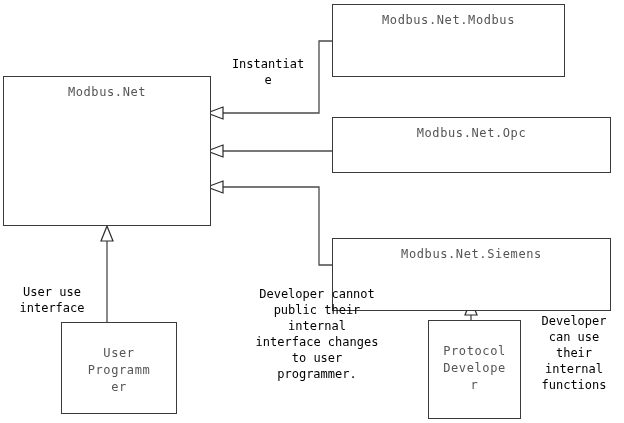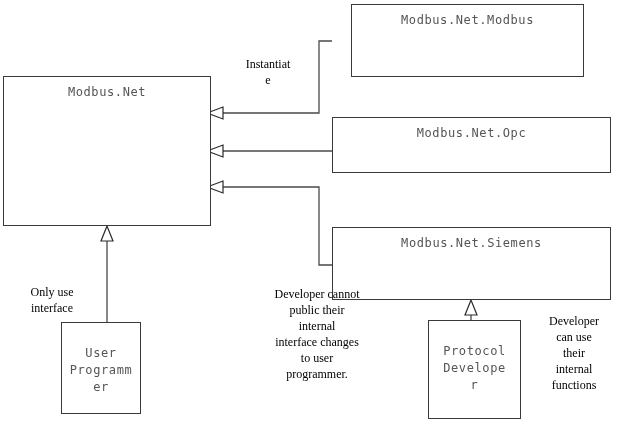--- a/index.html
+++ b/index.html
@@ -34,21 +34,20 @@
   }
   .top-title { top: 7px; }
   .mid-title { top: 22px; }
   .note {
     position: absolute;
     color: #000000;
     font-size: 12px;
     line-height: 16px;
     text-align: center;
     white-space: pre-line;
-    font-family: Liberation Serif, serif;
   }
   svg.wires {
     position: absolute;
     left: 0;
     top: 0;
     width: 624px;
     height: 423px;
     overflow: visible;
   }
   svg.wires path, svg.wires line, svg.wires polygon {
@@ -88,48 +87,48 @@
       <path class="wire" d="M 471 320 L 471 314"></path>
       <polygon class="arrow-hollow" points="471,300 465,315 477,315"></polygon>
     </g>
 
   </svg>
 
   <div class="uml-box" style="left:3px; top:76px; width:208px; height:150px;padding-left:29px;">
     <div class="box-title top-title">Modbus.Net</div>
   </div>
 
-  <div class="uml-box" style="left:332px; top:4px; width:233px; height:73px;margin-left:19px;">
+  <div class="uml-box" style="left:332px; top:4px; width:233px; height:73px;">
     <div class="box-title top-title">Modbus.Net.Modbus</div>
   </div>
 
   <div class="uml-box" style="left:332px; top:117px; width:279px; height:56px;">
     <div class="box-title top-title">Modbus.Net.Opc</div>
   </div>
 
-  <div class="uml-box" style="left:332px; top:227px; width:279px; height:73px;">
+  <div class="uml-box" style="left:332px; top:238px; width:279px; height:73px;">
     <div class="box-title top-title">Modbus.Net.Siemens</div>
   </div>
 
-  <div class="uml-box" style="left:61px; top:322px; width:80px; height:92px;">
+  <div class="uml-box" style="left:61px; top:322px; width:116px; height:92px;">
     <div class="box-title mid-title">User
 Programm
 er</div>
   </div>
 
   <div class="uml-box" style="left:428px; top:320px; width:93px; height:99px;text-decoration:underline;">
     <div class="box-title mid-title">Protocol
 Develope
 r</div>
   </div>
 
   <div class="note" style="left:218px; top:56px; width:100px;">Instantiat
 e</div>
 
-  <div class="note" style="left:4px; top:284px; width:96px;">Only use
+  <div class="note" style="left:4px; top:284px; width:96px;">User use
 interface</div>
 
   <div class="note" style="left:237px; top:286px; width:160px;">Developer cannot
 public their
 internal
 interface changes
 to user
 programmer.</div>
 
   <div class="note" style="left:528px; top:313px; width:92px;text-align:center;">Developer

